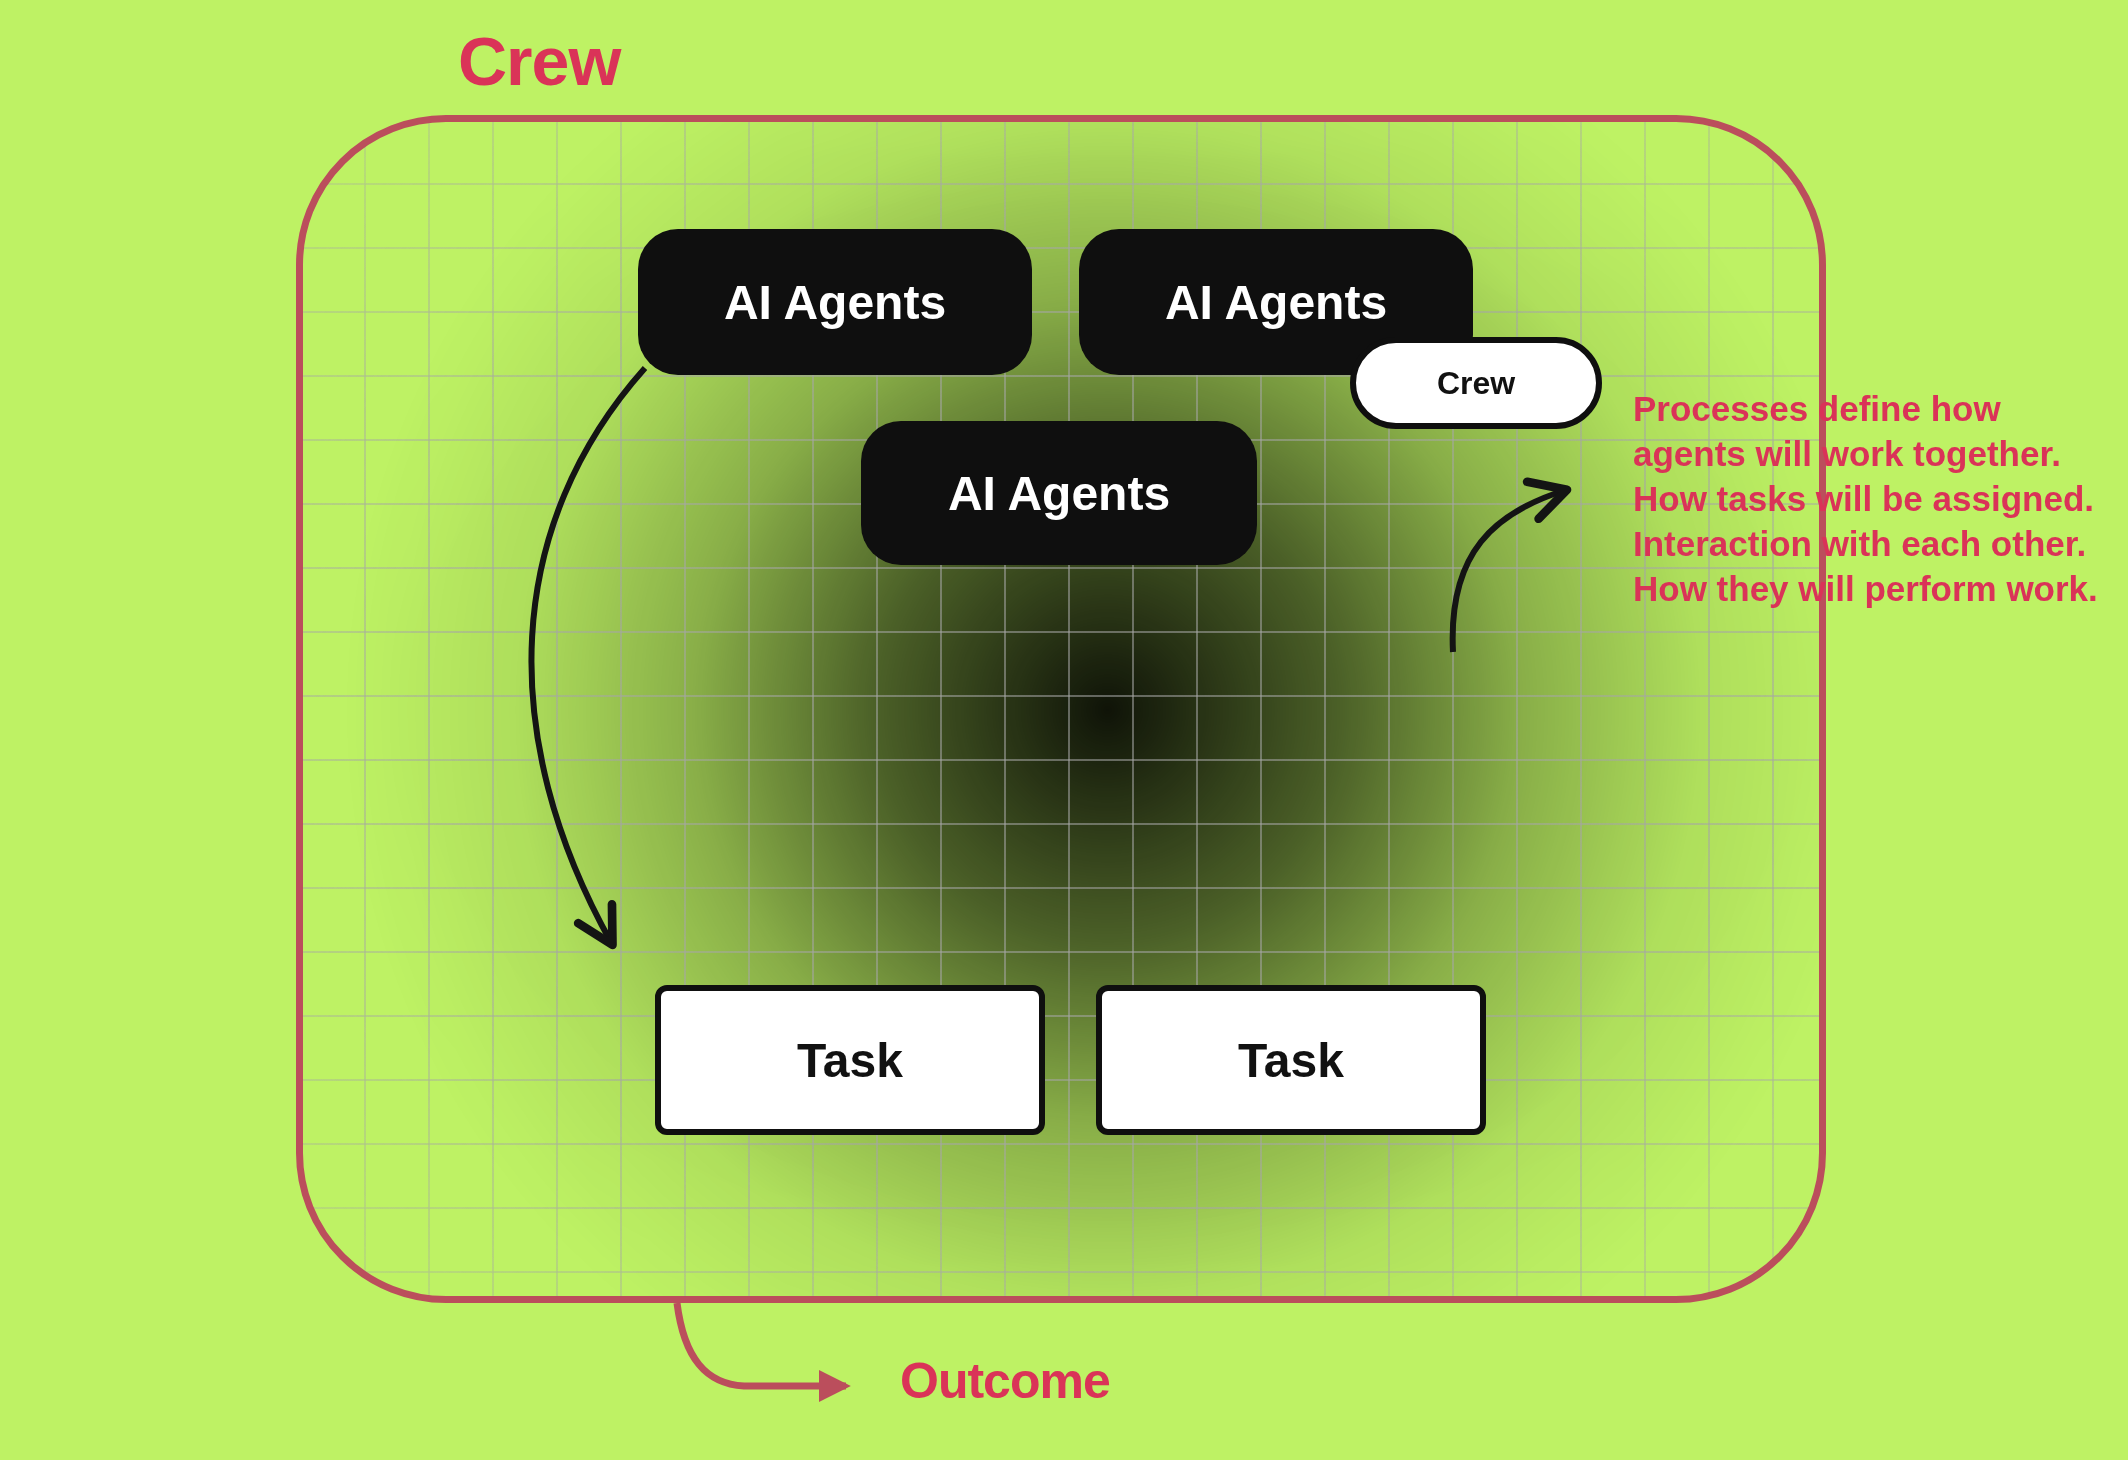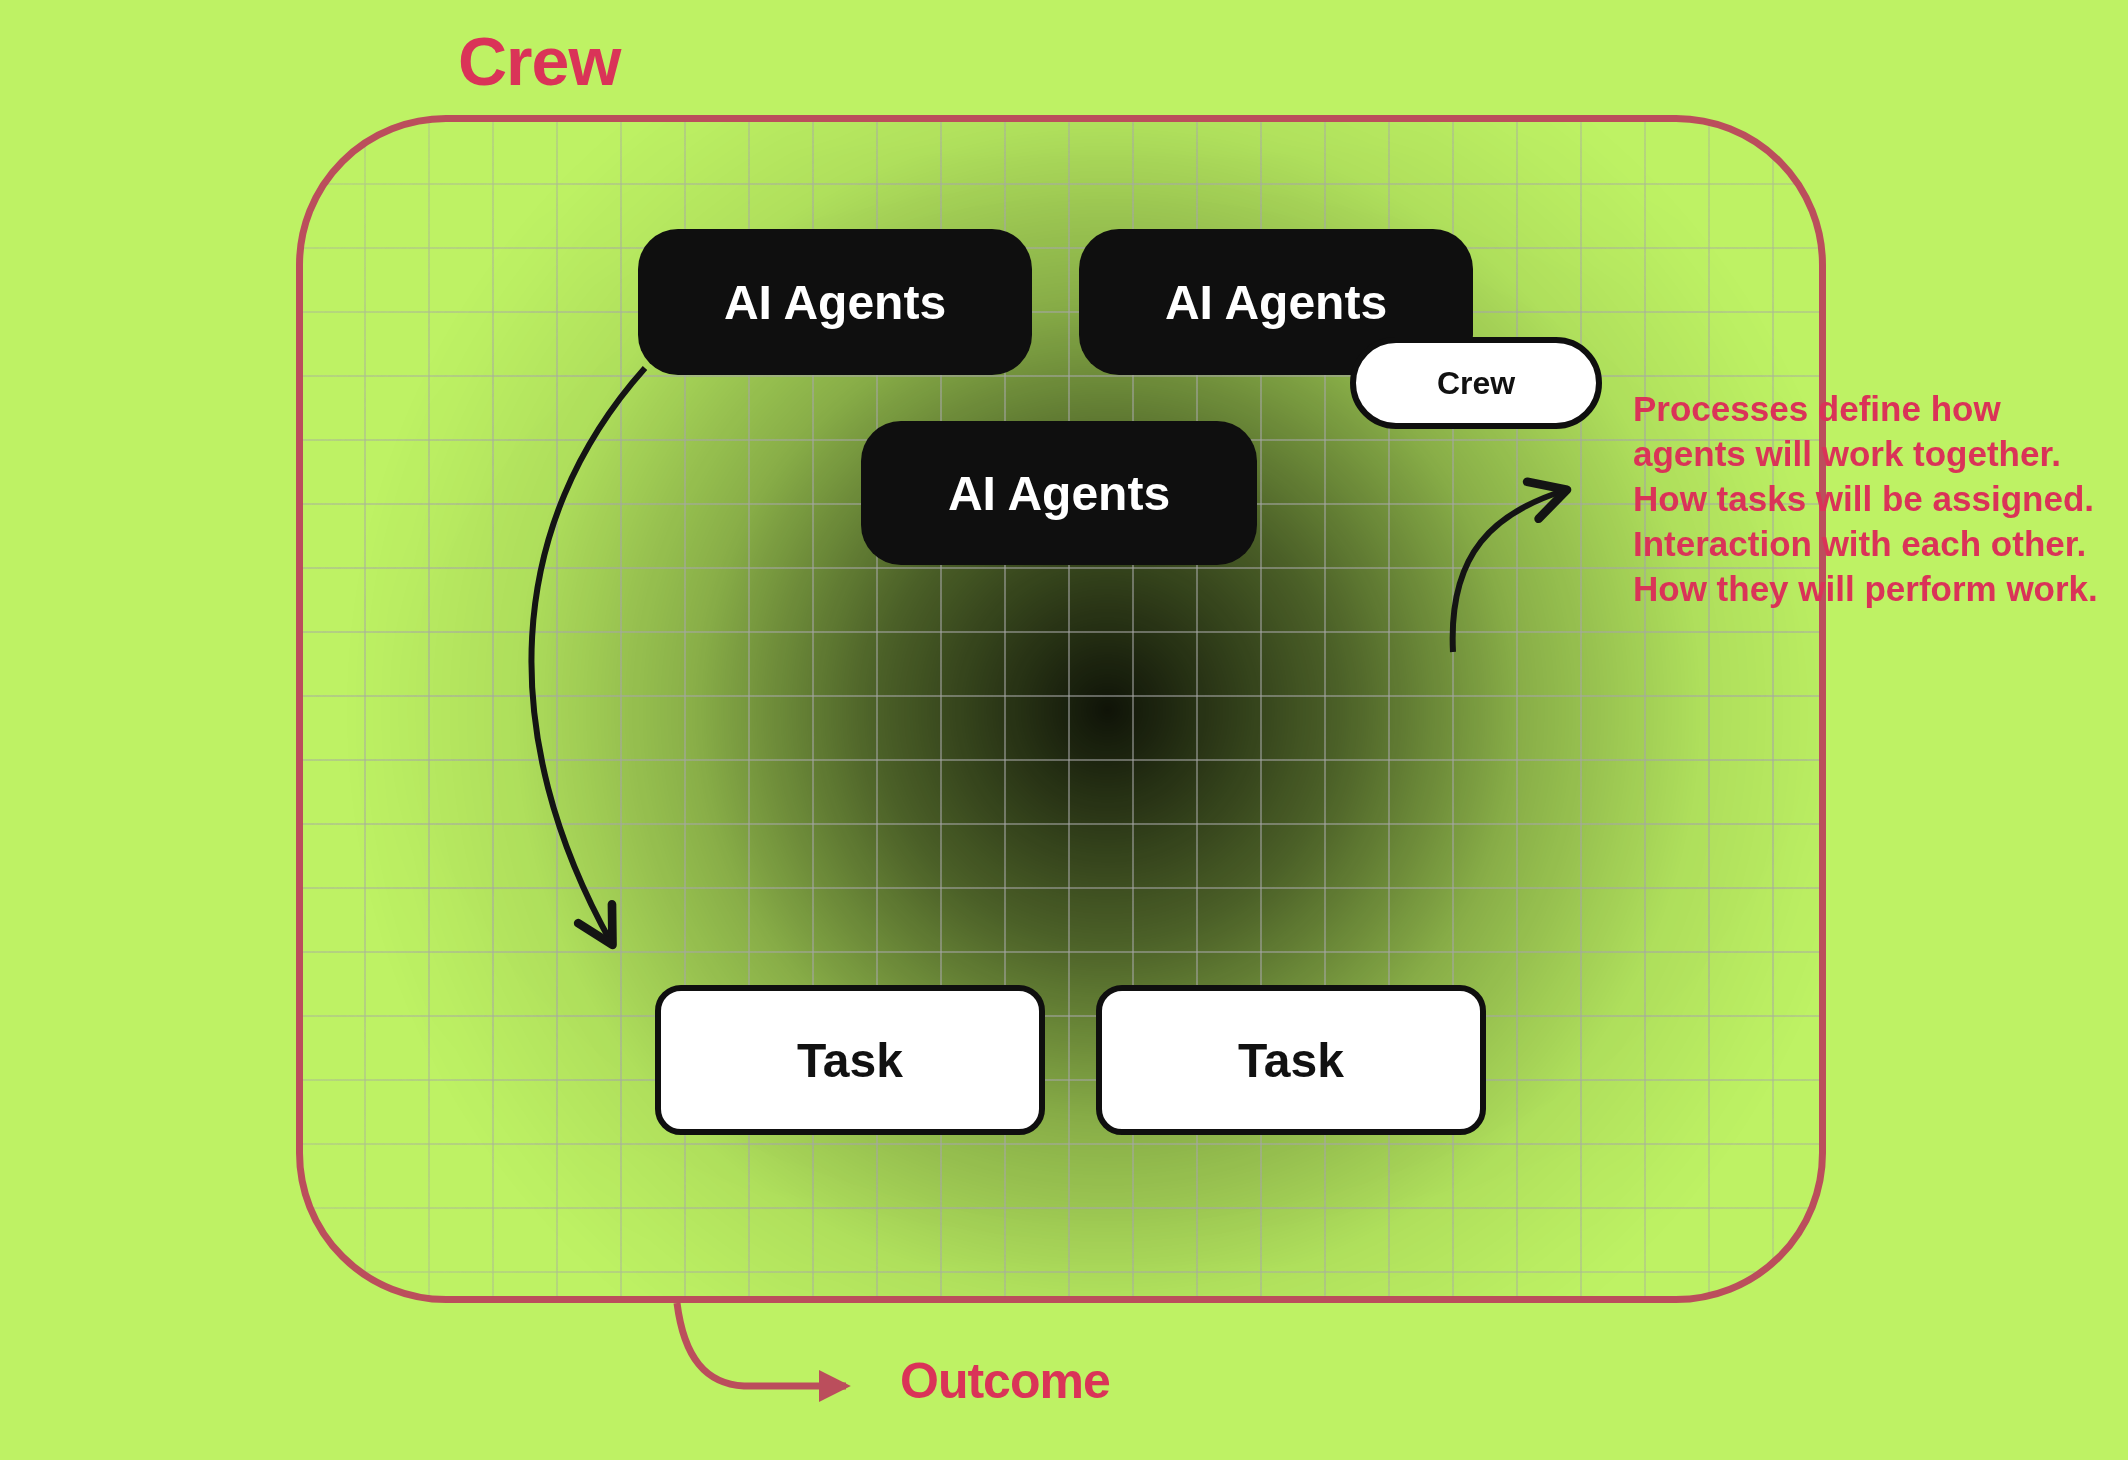--- a/index.html
+++ b/index.html
@@ -63,21 +63,21 @@
   }
   .process-box{
     left:437px;top:658px;width:1267px;height:200px;
     background:rgba(255,255,255,0.32);
     border:7px solid #121212;border-radius:54px;
     font-size:74px;font-weight:800;color:var(--accent-text);
     letter-spacing:-1px;
   }
   .task{
     background:#ffffff;border:6px solid var(--box-black);
-    border-radius:26px;font-size:48px;font-weight:800;color:#111;
+    border-radius:12px;font-size:48px;font-weight:800;color:#111;
   }
   .task-1{left:655px;top:977px;width:390px;height:150px;}
   .task-2{left:1096px;top:977px;width:390px;height:150px;}
   .annotation{
     position:absolute;
     color:var(--accent-text);
     font-weight:700;
     font-size:35px;
     line-height:45px;
     white-space:pre-line;

